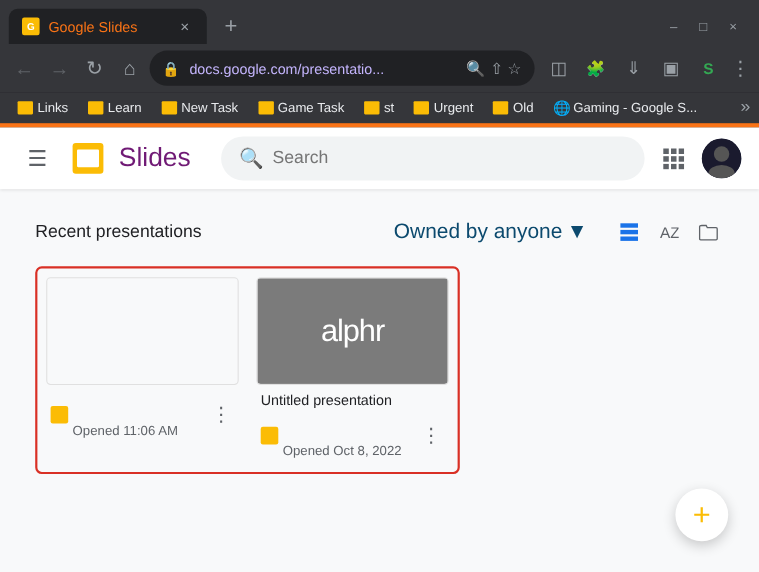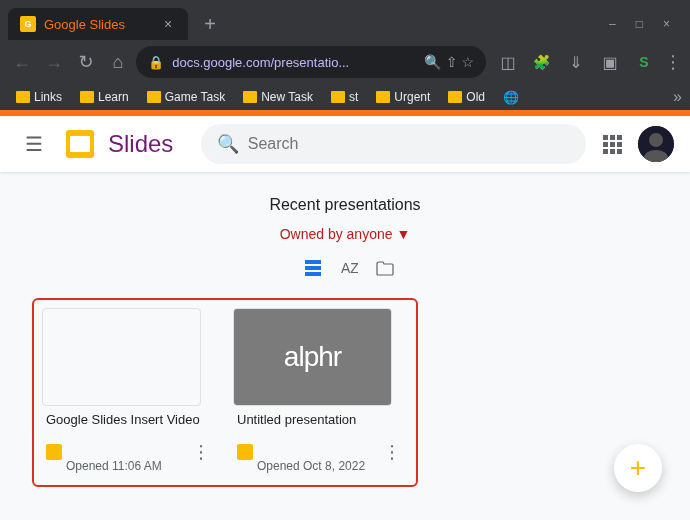--- a/index.html
+++ b/index.html
@@ -25,21 +25,21 @@
     .address-bar { flex: 1; display: flex; align-items: center; background: #202124; border-radius: 20px; padding: 0 12px; height: 32px; gap: 8px; }
     .address-icon { color: #9aa0a6; font-size: 13px; }
     .address-text { color: #c4b5fd; font-size: 13px; flex: 1; }
     .address-actions { display: flex; gap: 4px; }
     .address-action-btn { color: #9aa0a6; font-size: 14px; cursor: pointer; }
     .nav-right { display: flex; align-items: center; gap: 6px; margin-left: 4px; }
     .nav-right-btn { color: #9aa0a6; font-size: 16px; cursor: pointer; width: 28px; height: 28px; display: flex; align-items: center; justify-content: center; border-radius: 50%; }
     .nav-more { color: #9aa0a6; font-size: 18px; cursor: pointer; }
 
     
-    .bookmarks-bar { display: flex; align-items: center; background: #35363a; padding: 2px 8px; height: 32px; gap: 2px; border-bottom: 6px solid #f97316; }
+    .bookmarks-bar { display: flex; align-items: center; background: #35363a; padding: 2px 8px; height: 32px; gap: 2px; border-bottom: 4px solid #f97316; }
     .bookmark-item { display: flex; align-items: center; gap: 4px; padding: 2px 8px; border-radius: 4px; cursor: pointer; color: #e8eaed; font-size: 12px; white-space: nowrap; }
     .bookmark-folder { width: 14px; height: 12px; background: #fbbc05; border-radius: 1px; flex-shrink: 0; }
     .bookmark-globe { width: 14px; height: 14px; flex-shrink: 0; color: #8ab4f8; font-size: 13px; }
     .bookmarks-more { color: #9aa0a6; font-size: 16px; cursor: pointer; margin-left: auto; }
 
     
     .app-content { background: #f8f9fa; height: calc(520px - 116px); overflow-y: auto; }
 
     
     .slides-header { background: #fff; display: flex; align-items: center; padding: 0 16px; height: 56px; box-shadow: 0 1px 3px rgba(0,0,0,0.12); gap: 8px; }
@@ -50,28 +50,28 @@
     .slides-text { font-size: 24px; color: #701a75; font-weight: 400; margin-right: 20px; }
     .search-bar { flex: 1; display: flex; align-items: center; background: #f1f3f4; border-radius: 24px; padding: 0 16px; height: 40px; gap: 8px; max-width: 500px; }
     .search-icon-slides { color: #5f6368; font-size: 18px; }
     .search-input { border: none; background: transparent; font-size: 16px; color: #202124; outline: none; flex: 1; }
     .header-right { margin-left: auto; display: flex; align-items: center; gap: 8px; }
     .grid-apps-btn { color: #5f6368; font-size: 20px; cursor: pointer; width: 36px; height: 36px; display: flex; align-items: center; justify-content: center; border-radius: 50%; }
     .user-avatar { width: 36px; height: 36px; border-radius: 50%; background: linear-gradient(135deg, #1a1a2e, #16213e); cursor: pointer; overflow: hidden; display: flex; align-items: center; justify-content: center; }
 
     
     .main-content { padding: 24px 32px; }
-    .section-header { display: flex; align-items: center; margin-bottom: 16px; gap: 8px; flex-direction: column; }
+    .section-header { display: flex; align-items: center; margin-bottom: 16px; gap: 8px; }
     .section-title { font-size: 16px; color: #202124; font-weight: 500; flex: 1; }
-    .owned-by-btn { display: flex; align-items: center; gap: 4px; font-size: 14px; color: #b91c1c; cursor: pointer; padding: 4px 8px; border-radius: 4px; border: none; background: none; }
+    .owned-by-btn { display: flex; align-items: center; gap: 4px; font-size: 19px; color: #0c4a6e; cursor: pointer; padding: 4px 8px; border-radius: 4px; border: none; background: none; }
     .view-btns { display: flex; align-items: center; gap: 8px; margin-left: 8px; }
     .view-btn { color: #000000; font-size: 18px; cursor: pointer; width: 28px; height: 28px; display: flex; align-items: center; justify-content: center; }
     .view-btn.active { color: #1a73e8; }
     .pres-card { width: 175px; cursor: pointer; border-radius: 4px; }
-    .pres-thumbnail { width: 159px; height: 98px; background: #fff; border: 1px solid #e0e0e0; border-radius: 4px; overflow: hidden; display: flex; align-items: center; justify-content: center; }
+    .pres-thumbnail { width: 175px; height: 98px; background: #fff; border: 1px solid #e0e0e0; border-radius: 4px; overflow: hidden; display: flex; align-items: center; justify-content: center; }
     .pres-thumbnail-blank { background: #f8f9fa; }
     .alphr-thumb { background: #7b7b7b; width: 100%; height: 100%; display: flex; align-items: center; justify-content: center; }
     .alphr-text { color: #fff; font-size: 28px; font-weight: 300; letter-spacing: -1px; }
     .pres-info { padding: 6px 4px 4px; }
     .pres-name { font-size: 13px; color: #202124; font-weight: 500; margin-bottom: 4px; white-space: nowrap; overflow: hidden; text-overflow: ellipsis; }
     .pres-meta { display: flex; align-items: center; gap: 4px; }
     .pres-icon { width: 16px; height: 16px; background: #fbbc05; border-radius: 2px; flex-shrink: 0; }
     .pres-date { font-size: 12px; color: #5f6368; flex: 1; margin-top: 28px; }
     .pres-more { color: #5f6368; font-size: 18px; cursor: pointer; width: 24px; height: 24px; display: flex; align-items: center; justify-content: center; border-radius: 50%; }
 
@@ -133,40 +133,41 @@
     <div class="bookmark-item">
       <div class="bookmark-folder"></div>
       <span>Links</span>
     </div>
     <div class="bookmark-item">
       <div class="bookmark-folder"></div>
       <span>Learn</span>
     </div>
     <div class="bookmark-item">
       <div class="bookmark-folder"></div>
+      <span>New Task</span>
+    </div>
+    <div class="bookmark-item">
+      <div class="bookmark-folder"></div>
       <span>Game Task</span>
     </div>
     <div class="bookmark-item">
       <div class="bookmark-folder"></div>
-      <span>New Task</span>
-    </div>
-    <div class="bookmark-item">
-      <div class="bookmark-folder"></div>
       <span>st</span>
     </div>
     <div class="bookmark-item">
       <div class="bookmark-folder"></div>
       <span>Urgent</span>
     </div>
     <div class="bookmark-item">
       <div class="bookmark-folder"></div>
       <span>Old</span>
     </div>
     <div class="bookmark-item">
       <span class="bookmark-globe">🌐</span>
+      <span>Gaming - Google S...</span>
     </div>
     <span class="bookmarks-more">»</span>
   </div>
 </div>
 
 <div class="app-content">
 
   <div class="slides-header">
     <div class="hamburger">☰</div>
     <div class="slides-logo-icon">
@@ -230,21 +231,20 @@
         </div>
       </div>
     </div>
 
     
     <div class="selection-area">
 
       <div class="pres-card">
         <div class="pres-thumbnail pres-thumbnail-blank"></div>
         <div class="pres-info">
-          <div class="pres-name">Google Slides Insert Video</div>
           <div class="pres-meta">
             <div class="pres-icon"></div>
             <span class="pres-date">Opened 11:06 AM</span>
             <div class="pres-more">⋮</div>
           </div>
         </div>
       </div>
 
       <div class="pres-card">
         <div class="pres-thumbnail">

